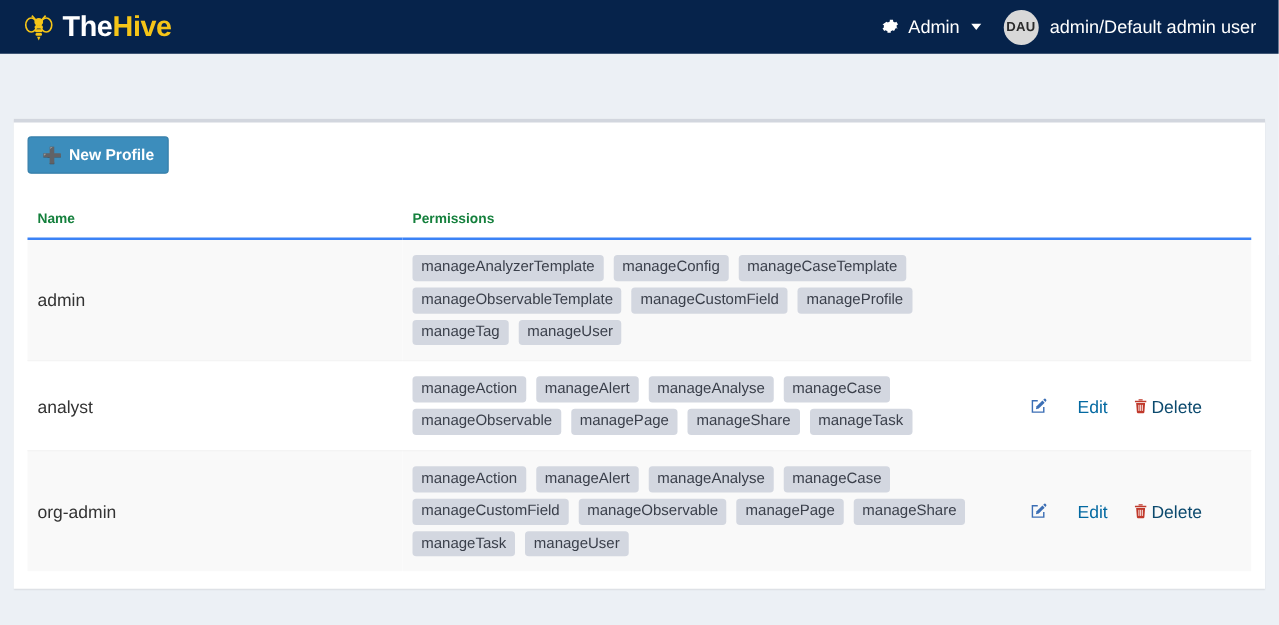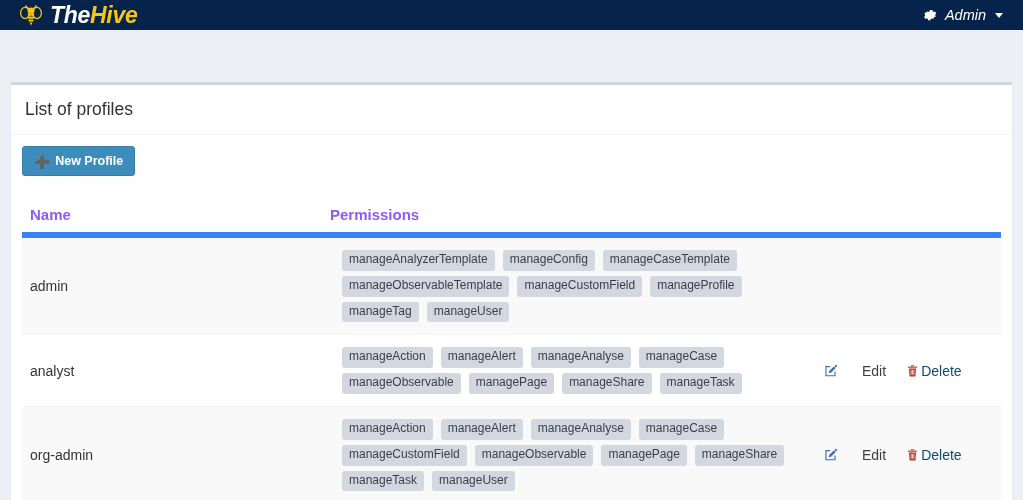--- a/index.html
+++ b/index.html
@@ -10,27 +10,26 @@
   }
   body {
     font-family: "Liberation Sans", sans-serif;
     background: #ecf0f5;
     color: #333;
     font-size: 14px;
   }
 
   
   .navbar {
-    height: 30px;
+    height: 43px;
     background: #06234b;
     display: flex;
     align-items: center;
     justify-content: space-between;
     padding: 0 10px 0 18px;
-    font-style: italic;
   }
   .brand {
     display: flex;
     align-items: center;
     gap: 6px;
     text-decoration: none;
   }
   .bee-icon { display: block; }
   .brand-text {
     font-size: 23px;
@@ -125,25 +124,25 @@
 
   
   table.profiles {
     width: 100%;
     border-collapse: collapse;
     margin-top: 22px;
     table-layout: fixed;
   }
   table.profiles th {
     text-align: left;
-    font-size: 15px;
+    font-size: 11px;
     font-weight: bold;
-    color: #8b5cf6;
+    color: #15803d;
     padding: 8px 8px 9px 8px;
-    border-bottom: 6px solid #3b82f6;
+    border-bottom: 2px solid #3b82f6;
     vertical-align: bottom;
   }
   th.col-name { width: 300px; }
   th.col-perms { width: auto; }
   th.col-actions { width: 185px; }
 
   table.profiles td {
     padding: 12px 8px;
     vertical-align: middle;
     border-top: 1px solid #f4f4f4;
@@ -151,21 +150,20 @@
     color: #333;
   }
   table.profiles tbody tr:nth-child(odd) td { background: #f9f9f9; }
   table.profiles tbody tr:nth-child(even) td { background: #ffffff; }
 
   .perm-wrap {
     display: flex;
     flex-wrap: wrap;
     gap: 5px 8px;
     max-width: 672px;
-    margin-left: 12px;
   }
   .perm-badge {
     display: inline-block;
     background: #d3d7e0;
     color: #3a3f4a;
     border-radius: 3px;
     font-size: 12px;
     padding: 3px 7px 4px 7px;
     line-height: 1.15;
     white-space: nowrap;
@@ -178,21 +176,21 @@
     white-space: nowrap;
   }
   .link-edit, .link-delete {
     display: inline-flex;
     align-items: center;
     gap: 2px;
     font-size: 14px;
     text-decoration: none;
     cursor: pointer;
   }
-  .link-edit { color: #404040; gap: 24px; }
+  .link-edit { color: #0369a1; gap: 24px; }
   .link-delete { color: #0c4a6e; }
   .ico { display: block; }
 </style>
 </head>
 <body>
 
 <div class="navbar">
 
   <div class="brand">
     <span>
@@ -219,30 +217,31 @@
       <span>
         <svg class="gear-icon" width="15" height="15" viewBox="0 0 16 16" aria-hidden="true">
           <path fill="#ffffff" d="M8 5.1a2.9 2.9 0 1 0 0 5.8 2.9 2.9 0 0 0 0-5.8zm0 4.4a1.5 1.5 0 1 1 0-3 1.5 1.5 0 0 1 0 3z"></path>
           <path fill="#ffffff" d="M14.3 9.2l-1.2-.7c.1-.3.1-.6.1-.9s0-.6-.1-.9l1.2-.7-1.4-2.4-1.2.7c-.5-.4-1-.7-1.6-.9V2h-2.8v1.4c-.6.2-1.1.5-1.6.9l-1.2-.7L1.1 6l1.2.7c-.1.3-.1.6-.1.9s0 .6.1.9L1.1 9.2l1.4 2.4 1.2-.7c.5.4 1 .7 1.6.9V13h2.8v-1.2c.6-.2 1.1-.5 1.6-.9l1.2.7 1.4-2.4z"></path>
         </svg>
       </span>
       <span>Admin</span>
       <span class="caret-down"></span>
     </div>
 
+    <div class="nav-user">
+      <span class="avatar">DAU</span>
+      <span>admin/Default admin user</span>
+    </div>
 
   </div>
 </div>
 
 <div class="page">
   <div class="card">
 
-    <div class="card-header">
-      <div class="card-title">List of profiles</div>
-    </div>
 
     <div class="card-body">
 
       <button class="btn-new">
         <span class="plus-glyph">➕</span>
         <span>New Profile</span>
       </button>
 
       <table class="profiles">
         <thead>

